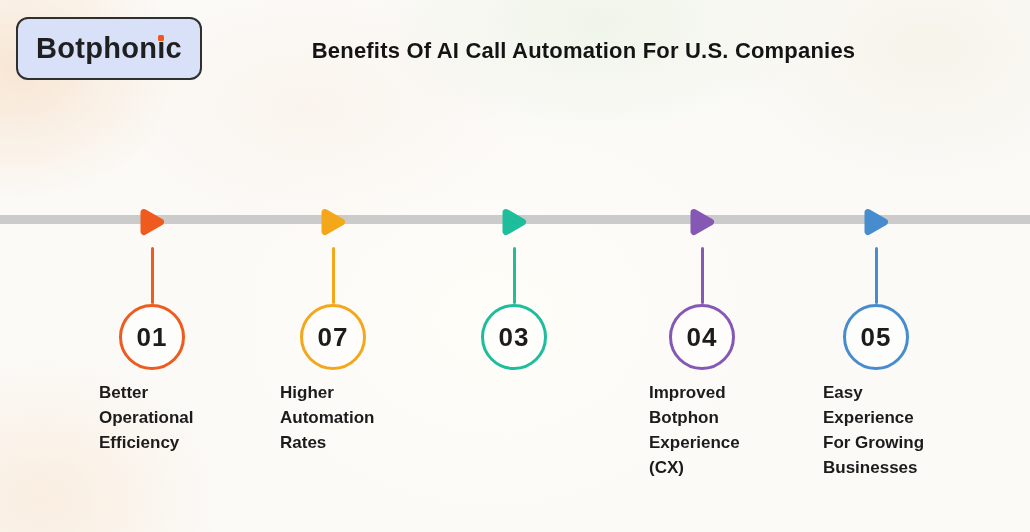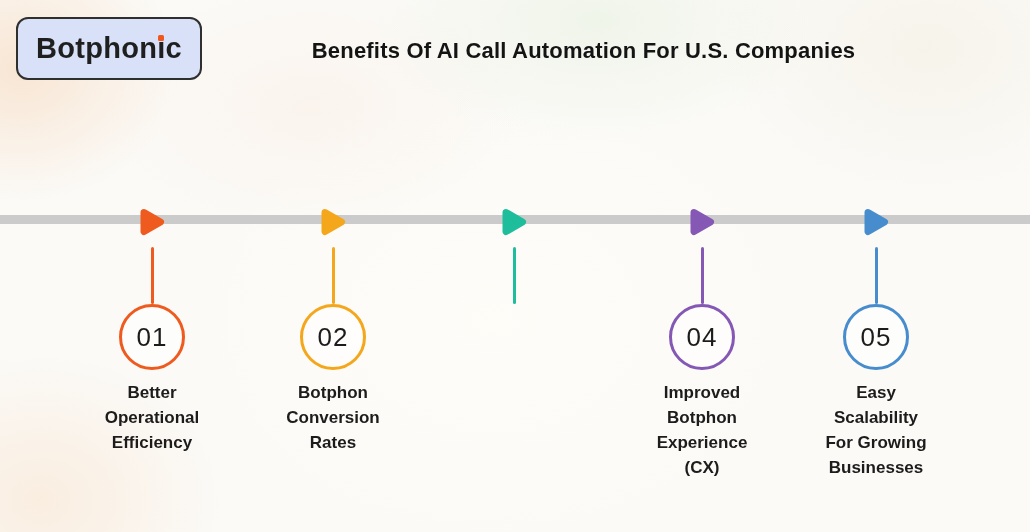--- a/index.html
+++ b/index.html
@@ -102,29 +102,29 @@
     width: 66px; height: 66px;
     border: 3px solid var(--accent);
     border-radius: 50%;
     background: rgba(255,255,255,0.55);
     display: flex;
     align-items: center;
     justify-content: center;
   }
   .step-number {
     font-size: 26px;
-    font-weight: 400;
+    font-weight: 700;
     color: #1C1C1C;
     letter-spacing: 1px;
   }
 
   .step-label {
     margin-top: 10px;
     width: 106px;
-    text-align: center;
+    text-align: left;
     font-size: 17px;
     font-weight: 700;
     line-height: 25px;
     color: #1D1B1B;
     overflow-wrap: anywhere;
   }
 </style>
 </head>
 <body>
 
@@ -152,32 +152,35 @@
   </div>
 
   <div class="timeline-item c2" style="--accent: #F4A71B;">
     <div class="marker">
       <svg width="36" height="36" viewBox="0 0 36 36">
           <path d="M10 8.5 L26.5 18 L10 27.5 Z" fill="currentColor" stroke="currentColor" stroke-width="7" stroke-linejoin="round" stroke-linecap="round"></path>
         </svg>
     </div>
     <div class="connector"></div>
     <div class="step-circle">
-      <span class="step-number">02</span>
-    </div>
-    <div class="step-label">Botphon Conversion Rates</div>
+      <span class="step-number">07</span>
+    </div>
+    <div class="step-label">Higher Automation Rates</div>
   </div>
 
   <div class="timeline-item c3" style="--accent: #1EBD9B;">
     <div class="marker">
       <svg width="36" height="36" viewBox="0 0 36 36">
           <path d="M10 8.5 L26.5 18 L10 27.5 Z" fill="currentColor" stroke="currentColor" stroke-width="7" stroke-linejoin="round" stroke-linecap="round"></path>
         </svg>
     </div>
     <div class="connector"></div>
+    <div class="step-circle">
+      <span class="step-number">03</span>
+    </div>
   </div>
 
   <div class="timeline-item c4" style="--accent: #8458B4;">
     <div class="marker">
       <svg width="36" height="36" viewBox="0 0 36 36">
           <path d="M10 8.5 L26.5 18 L10 27.5 Z" fill="currentColor" stroke="currentColor" stroke-width="7" stroke-linejoin="round" stroke-linecap="round"></path>
         </svg>
     </div>
     <div class="connector"></div>
     <div class="step-circle">
@@ -189,16 +192,16 @@
   <div class="timeline-item c5" style="--accent: #478DCE;">
     <div class="marker">
       <svg width="36" height="36" viewBox="0 0 36 36">
           <path d="M10 8.5 L26.5 18 L10 27.5 Z" fill="currentColor" stroke="currentColor" stroke-width="7" stroke-linejoin="round" stroke-linecap="round"></path>
         </svg>
     </div>
     <div class="connector"></div>
     <div class="step-circle">
       <span class="step-number">05</span>
     </div>
-    <div class="step-label">Easy Scalability For Growing Businesses</div>
+    <div class="step-label">Easy Experience For Growing Businesses</div>
   </div>
 
 </div>
 
 </body></html>

